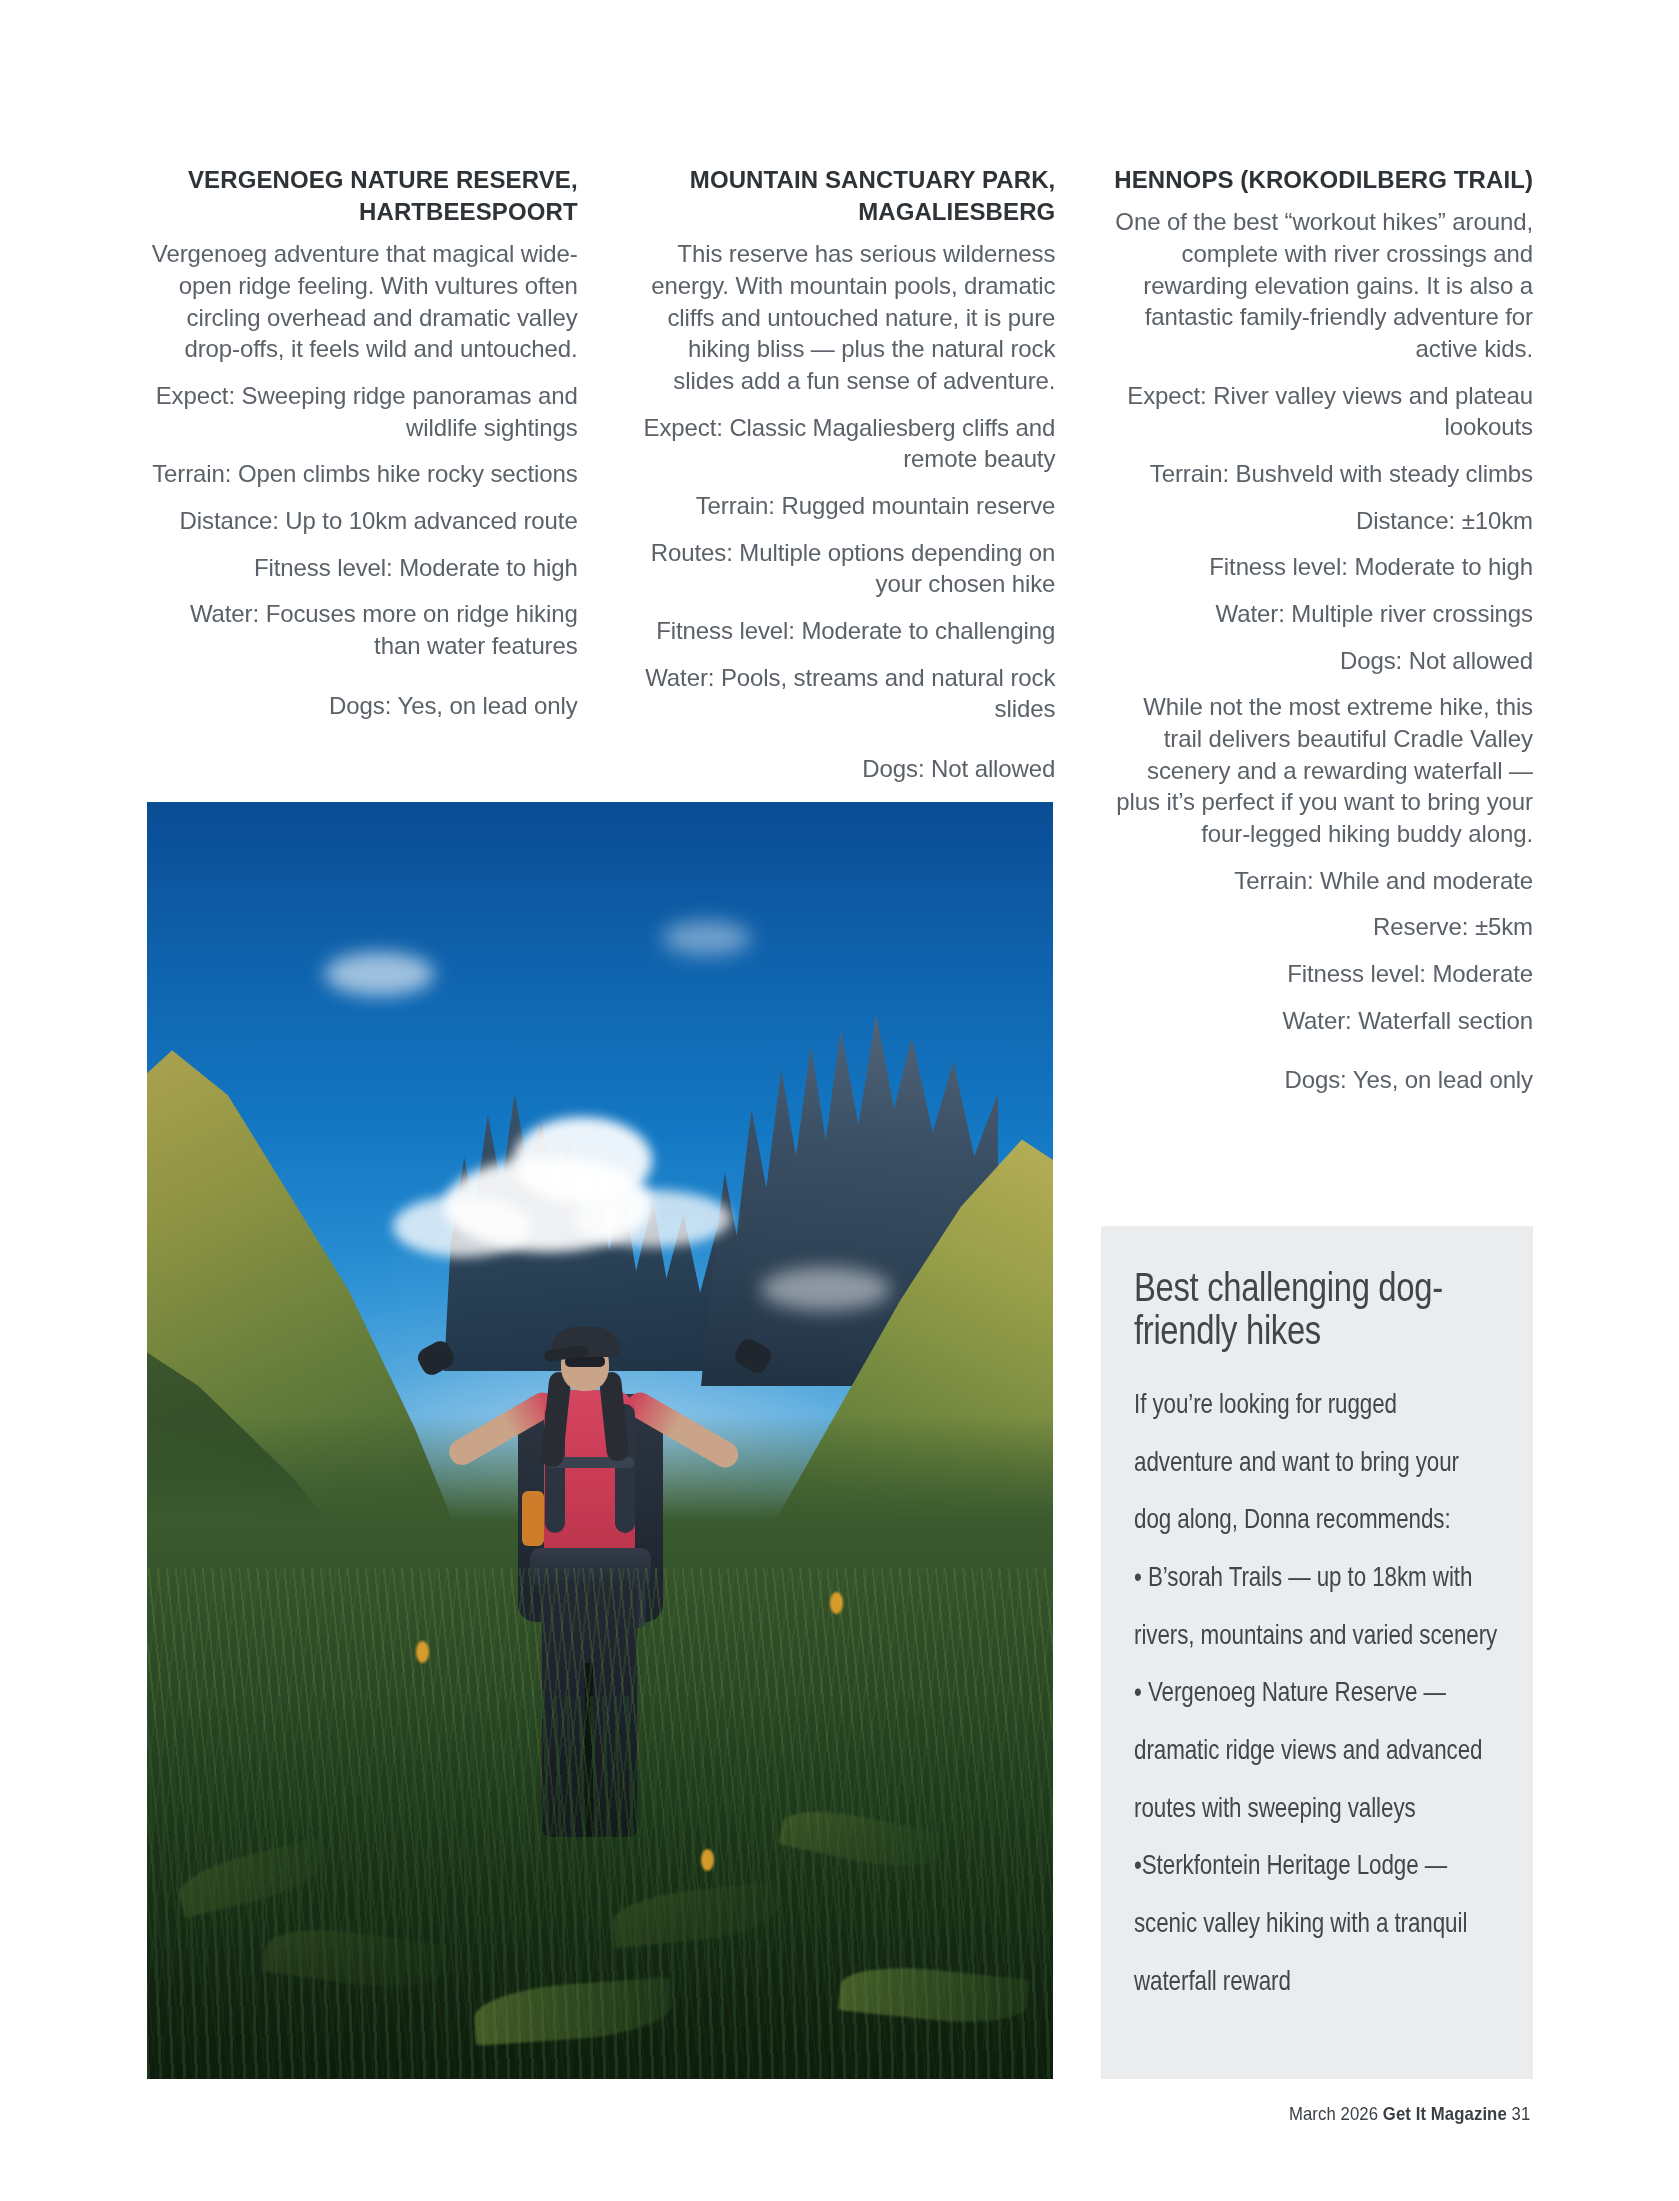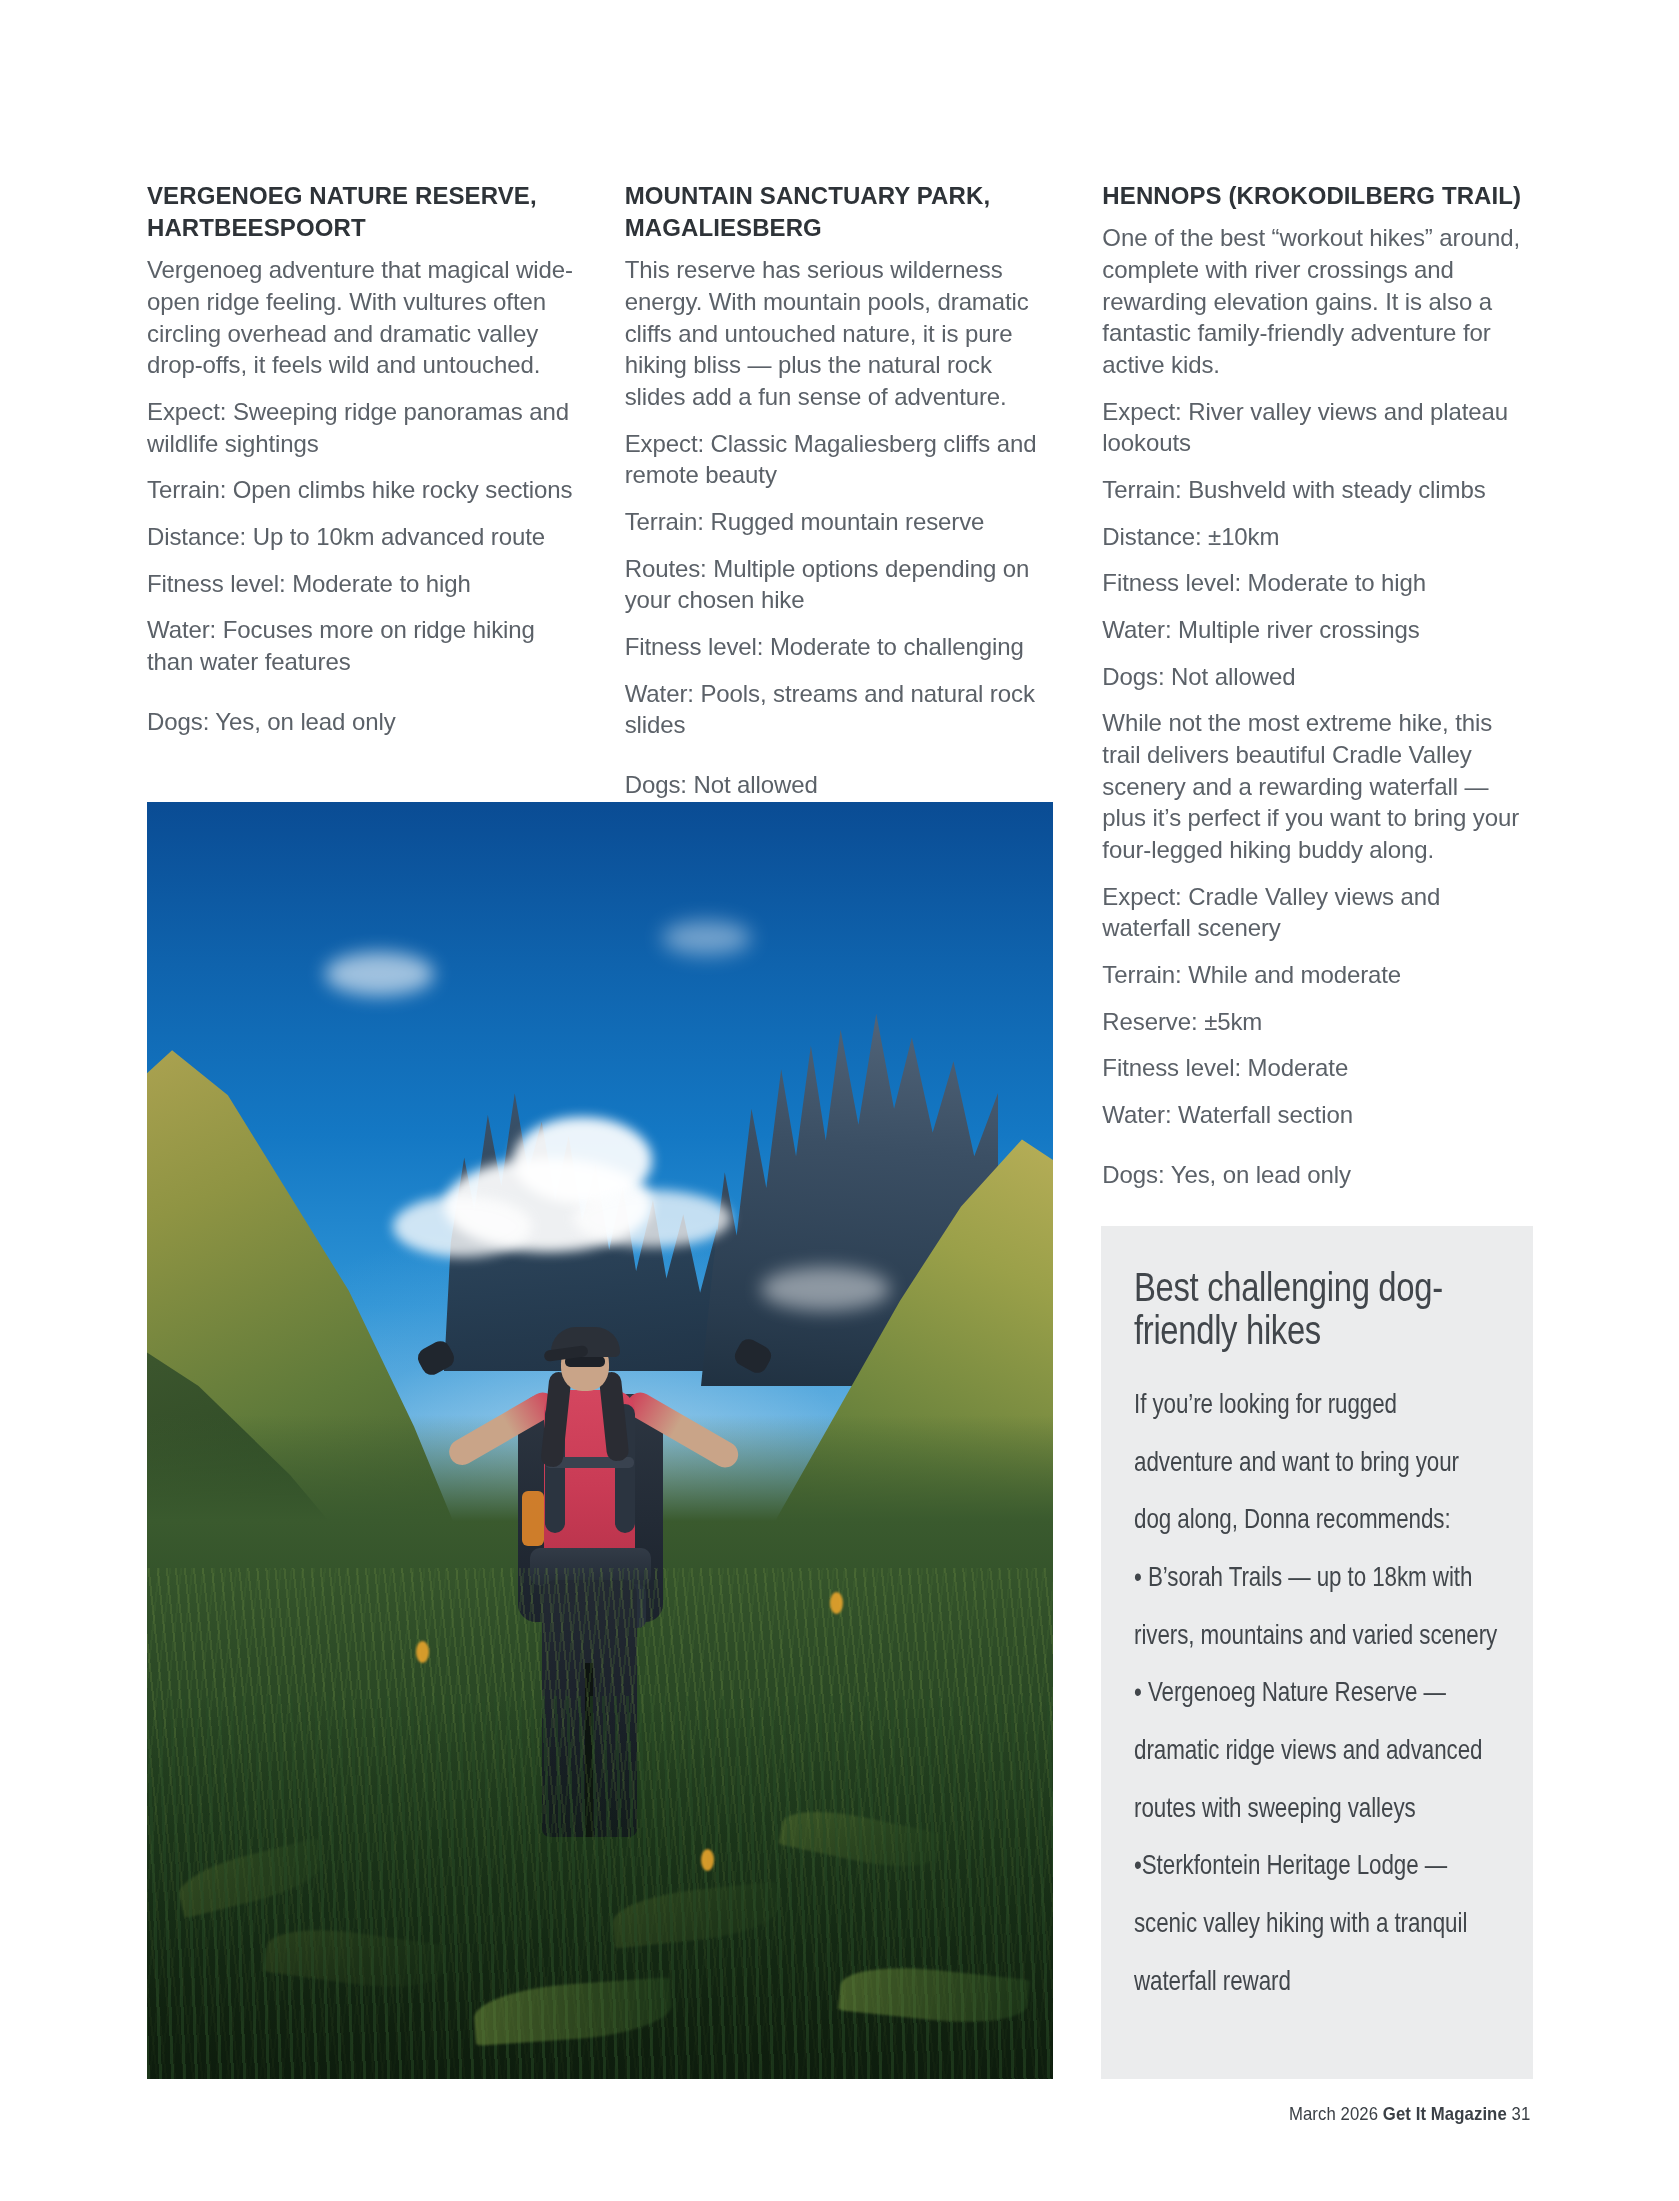--- a/index.html
+++ b/index.html
@@ -17,24 +17,25 @@
     width: 1679px;
     height: 2202px;
     background: #ffffff;
     overflow: hidden;
   }
 
   
   .columns {
     position: absolute;
     left: 147px;
-    top: 180px;
+    top: 164px;
     width: 1386px;
     display: flex;
     gap: 0;
+    text-align: right;
   }
   .col {
     width: 431px;
     margin-right: 47px;
   }
   .col:last-child { margin-right: 0; }
 
   
   .trail-head {
     font-family: "Liberation Sans", sans-serif;
@@ -266,21 +267,20 @@
       <h2 class="trail-head">HENNOPS (KROKODILBERG TRAIL)</h2>
       <p class="body">One of the best “workout hikes” around, complete with river crossings and rewarding elevation gains. It is also a fantastic family-friendly adventure for active kids.</p>
       <p class="body">Expect: River valley views and plateau lookouts</p>
       <p class="body">Terrain: Bushveld with steady climbs</p>
       <p class="body">Distance: ±10km</p>
       <p class="body">Fitness level: Moderate to high</p>
       <p class="body">Water: Multiple river crossings</p>
       <p class="body">Dogs: Not allowed</p>
 
       <p class="body">While not the most extreme hike, this trail delivers beautiful Cradle Valley scenery and a rewarding waterfall — plus it’s perfect if you want to bring your four-legged hiking buddy along.</p>
-      <p class="body">Expect: Cradle Valley views and waterfall scenery</p>
       <p class="body">Terrain: While and moderate</p>
       <p class="body">Reserve: ±5km</p>
       <p class="body">Fitness level: Moderate</p>
       <p class="body">Water: Waterfall section</p>
       <p class="body">Dogs: Yes, on lead only</p>
     </div>
   </div>
 
   <div class="photo-wrap">
     <div class="photo">

